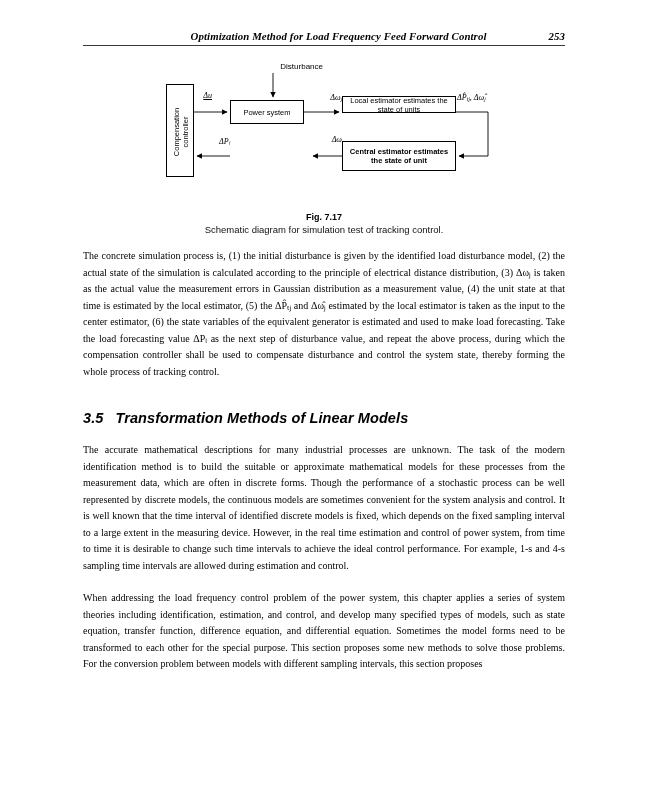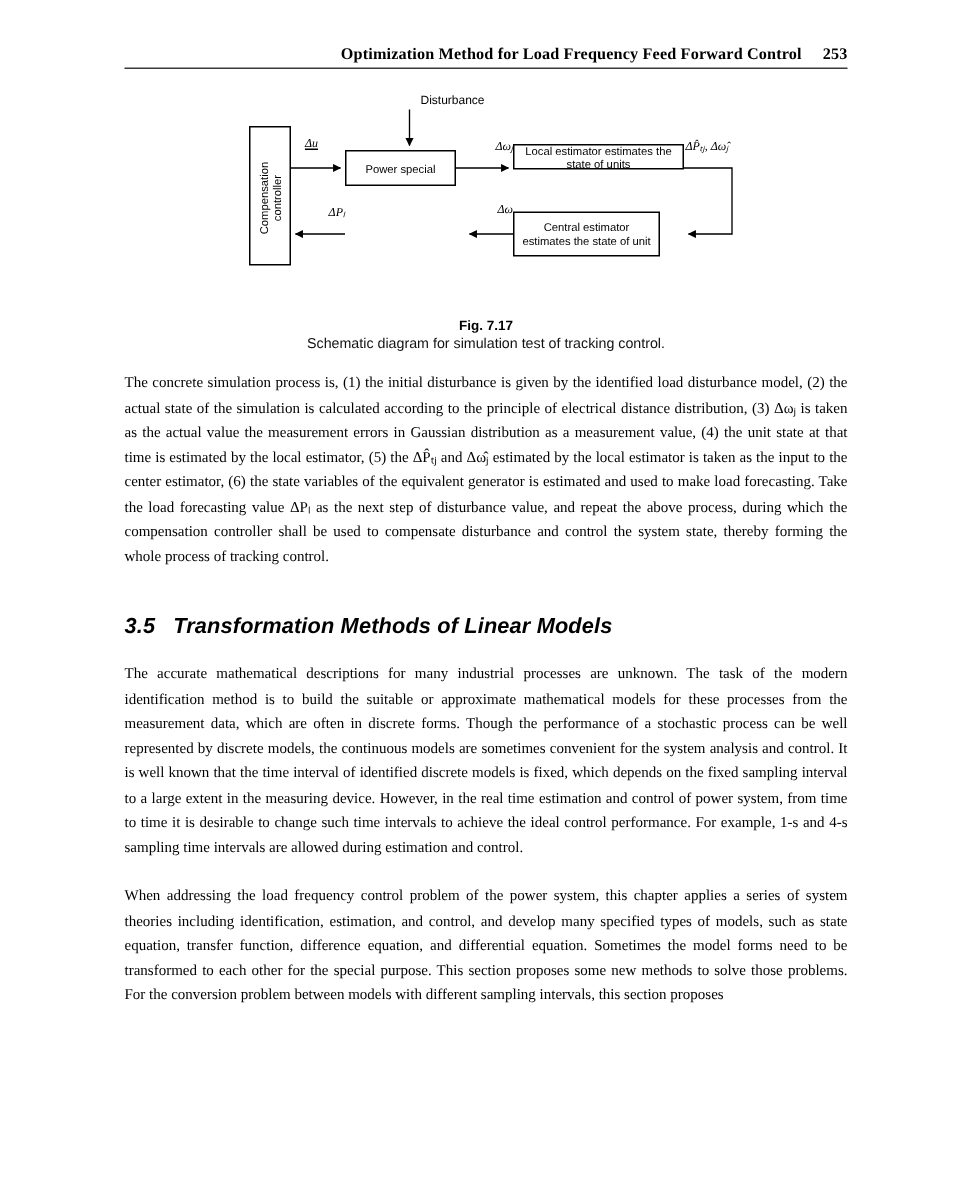--- a/index.html
+++ b/index.html
@@ -4,38 +4,38 @@
 <style>
   html,body{margin:0;padding:0;background:#e8e8e8;}
   .page{
     position:relative;width:648px;height:800px;background:#ffffff;
     margin:0 auto;box-sizing:border-box;padding-top:30px;
     font-family:"Liberation Serif", serif;color:#000;
   }
   .col{width:482px;margin:0 auto;}
   
   .runhead{display:flex;justify-content:flex-end;align-items:baseline;
-    font-family:"Liberation Serif", serif;font-weight:bold;
-    font-size:10.8px;letter-spacing:.1px;}
+    font-family:"Liberation Serif", serif;font-style:italic;font-weight:bold;
+    font-size:10.8px;letter-spacing:.1px;gap:48px;}
   .runhead .pgnum{margin-left:14px;}
   .runrule{border-bottom:1px solid #3a3a3a;margin-top:3px;}
   
   .fig-wrap{position:relative;width:482px;height:118px;margin:16px auto 0;}
   .fbox{position:absolute;border:1px solid #000;background:#fff;box-sizing:border-box;
     display:flex;align-items:center;justify-content:center;text-align:center;
     font-family:"Liberation Sans", sans-serif;font-size:7.5px;line-height:1.2;padding:2px 3px;}
   .fbox-comp{left:83px;top:22px;width:28px;height:93px;padding:0;}
   .comp-rot{position:absolute;width:93px;height:28px;left:-32.5px;top:32.5px;
     transform:rotate(-90deg);display:flex;align-items:center;justify-content:center;
     text-align:center;font-family:"Liberation Sans", sans-serif;font-size:7.5px;
     line-height:1.15;padding:0 15px;box-sizing:border-box;}
   .fbox-power{left:147px;top:38px;width:74px;height:24px;}
   .fbox-local{left:259px;top:34px;width:114px;height:17px;}
   .fbox-forecast{left:147px;top:80px;width:80px;height:30px;}
-  .fbox-central{left:259px;top:79px;width:98px;height:30px;}
+  .fbox-central{left:259px;top:79px;width:114px;height:30px;font-weight:bold;}
   .flabel{position:absolute;font-family:"Liberation Serif", serif;font-style:italic;
     font-size:8px;text-align:right;white-space:nowrap;}
   .flabel-dist{left:140px;top:0;width:100px;font-style:normal;
     font-family:"Liberation Sans", sans-serif;font-size:8px;}
   .flabel-u{left:93px;top:29px;width:36px;text-decoration:underline;}
   .flabel-wj{left:221px;top:29px;width:38px;}
   .flabel-out{left:374px;top:29px;width:84px;text-align:left;}
   .flabel-w{left:227px;top:73px;width:32px;}
   .flabel-pl{left:109px;top:73px;width:38px;}
   .arrows{position:absolute;left:0;top:0;pointer-events:none;}
@@ -83,21 +83,21 @@
     <div class="flabel flabel-dist">Disturbance</div>
     <div class="flabel flabel-u">Δu</div>
     <div class="flabel flabel-wj">Δωⱼ</div>
     <div class="flabel flabel-out">ΔP̂ₜⱼ, Δω̂ⱼ</div>
     <div class="flabel flabel-w">Δω</div>
     <div class="flabel flabel-pl">ΔPₗ</div>
 
     <div class="fbox fbox-comp">
       <div class="comp-rot">Compensation controller</div>
     </div>
-    <div class="fbox fbox-power">Power special</div>
+    <div class="fbox fbox-power">Power system</div>
     <div class="fbox fbox-local">Local estimator estimates the state of units</div>
     <div class="fbox fbox-central">Central estimator estimates the state of unit</div>
   </div>
 
   <div class="caption">
     <span class="cap-label">Fig. 7.17</span>
     <span class="cap-text">Schematic diagram for simulation test of tracking control.</span>
   </div>
 
   <div class="col body-text">

